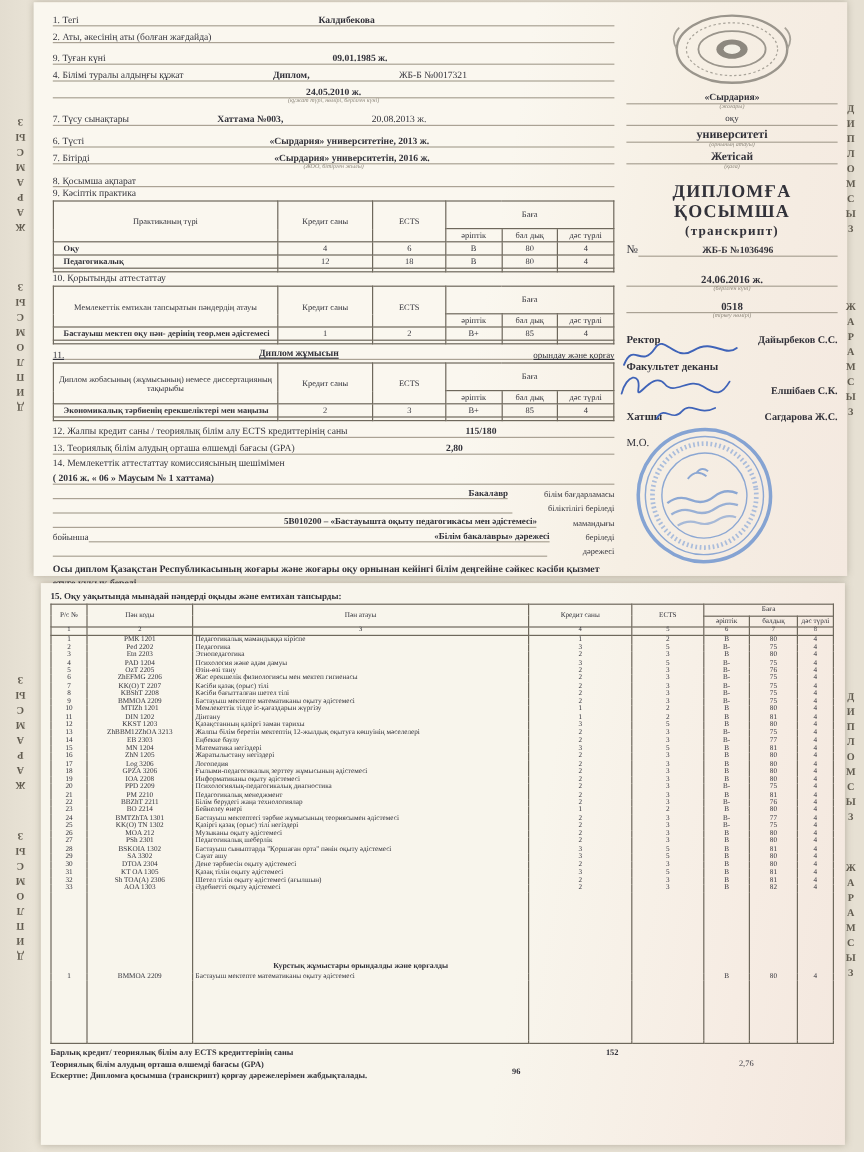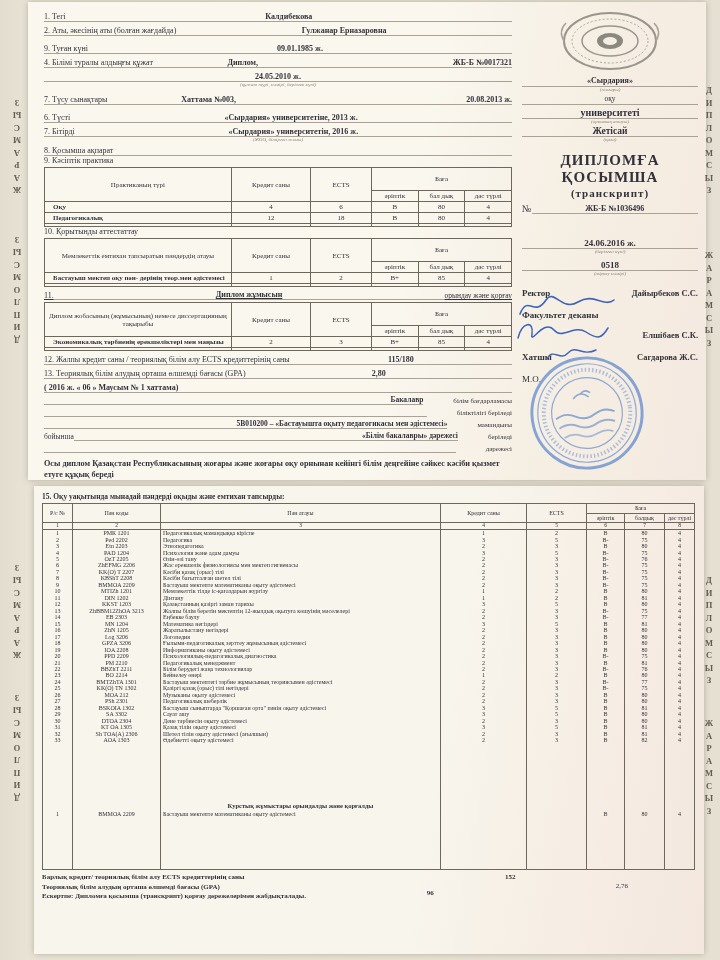--- a/index.html
+++ b/index.html
@@ -7,21 +7,21 @@
   .scan{position:absolute;left:0;top:0;width:720px;height:960px;background:linear-gradient(90deg,#e3ddd0 0%,#e9e3d6 4%,#e6e0d3 100%);}
   .paper{position:absolute;background:#f8f5ec;box-shadow:0 0 6px rgba(90,80,60,.35);}
   #paper1{left:28px;top:2px;width:678px;height:478px;background:linear-gradient(100deg,#faf7ef 55%,#f6efe4 75%,#f4e9e0 100%);}
   #paper2{left:34px;top:486px;width:670px;height:468px;background:linear-gradient(100deg,#f8f5ec 60%,#f6ece3 85%,#f3e7de 100%);}
   .vtext{position:absolute;writing-mode:vertical-rl;text-orientation:upright;font-weight:bold;color:#625c50;font-size:8.5px;letter-spacing:2.5px;z-index:5;}
   
   .form{position:absolute;left:16px;top:6px;width:468px;font-size:8px;}
   .fline{display:flex;align-items:flex-end;border-bottom:1px solid #aaa294;min-height:11px;margin-top:2px;}
   .fline .lb{white-space:nowrap;}
   .fline .vl{font-weight:bold;flex:1;text-align:center;}
-  .fline .vl2{font-weight:bold;flex:1;text-align:right;}
+  .fline .vl2{font-weight:normal;flex:1;text-align:left;}
   .cap{font-size:5px;color:#8a8478;text-align:center;font-style:italic;line-height:1;}
   .gap{height:4px;}
   table{border-collapse:collapse;}
   .stable{width:100%;font-size:7px;margin-top:2px;}
   .stable th,.stable td{border:1px solid #6e685c;padding:1px 2px;text-align:center;line-height:1.15;}
   .stable th{font-weight:normal;}
   .stable td:first-child{text-align:left;font-weight:bold;padding-left:8px;}
   .stable .hrow th{height:20px;}
   .sec-title{font-weight:normal;font-size:8px;margin-top:0;}
   .item-line{display:flex;align-items:flex-end;margin-top:3px;text-decoration:underline;}
@@ -79,21 +79,20 @@
 
   <div class="paper" id="paper1">
 
     <div class="form">
       <div class="fline">
         <span class="lb">1. Тегі</span>
         <span class="vl">Калдибекова</span>
       </div>
       <div class="fline">
         <span class="lb">2. Аты, әкесінің аты (болған жағдайда)</span>
-        <span class="vl">Гулжанар Ерназаровна</span>
       </div>
       <div class="gap"></div>
       <div class="fline">
         <span class="lb">9. Туған күні</span>
         <span class="vl">09.01.1985 ж.</span>
       </div>
       <div class="fline">
         <span class="lb">4. Білімі туралы алдыңғы құжат</span>
         <span class="vl">Диплом,</span>
         <span class="vl2">ЖБ-Б №0017321</span>
@@ -241,20 +240,21 @@
       </table>
 
       <div class="fline">
         <span class="lb">12. Жалпы кредит саны / теориялық білім алу ECTS кредиттерінің саны</span>
         <span class="vl">115/180</span>
       </div>
       <div class="fline">
         <span class="lb">13. Теориялық білім алудың орташа өлшемді бағасы (GPA)</span>
         <span class="vl">2,80</span>
       </div>
+      <div style="font-size:8px;margin-top:2px;">14. Мемлекеттік аттестаттау комиссиясының шешімімен</div>
       <div class="fline">
         <span class="vl" style="text-align:left;">( 2016 ж. « 06 » Маусым      № 1      хаттама)</span>
       </div>
 
       <div class="qline">
         <span class="u">Бакалавр</span>
         <span class="rlab">білім бағдарламасы</span>
       </div>
       <div class="qline">
         <span class="u"></span>
@@ -297,21 +297,21 @@
       <div class="rc-big">
         <div>ДИПЛОМҒА</div>
         <div>ҚОСЫМША</div>
         <div class="rc-sub">(транскрипт)</div>
       </div>
 
       <div class="numline">
         <span class="no">№</span>
         <span class="u">ЖБ-Б №1036496</span>
       </div>
-      <div class="rc-line" style="font-size:9px;margin-top:24px;">24.06.2016 ж.</div>
+      <div class="rc-line" style="font-size:9px;margin-top:14px;">24.06.2016 ж.</div>
       <div class="cap">(берілген күні)</div>
       <div class="rc-line" style="font-size:9px;margin-top:6px;">0518</div>
       <div class="cap">(тіркеу нөмірі)</div>
 
       <div class="sig-row">
         <span class="who">Ректор</span>
         <span class="nm">Дайырбеков С.С.</span>
         <svg class="sigsvg" style="left:-6px;top:2px;" width="100" height="30" viewBox="0 0 100 30">
           <path d="M4,24 C12,4 18,28 30,10 C38,-2 46,22 62,12 S88,18 98,10" fill="none" stroke="#3f63b8" stroke-width="1.6" stroke-linecap="round"></path>
         </svg>

